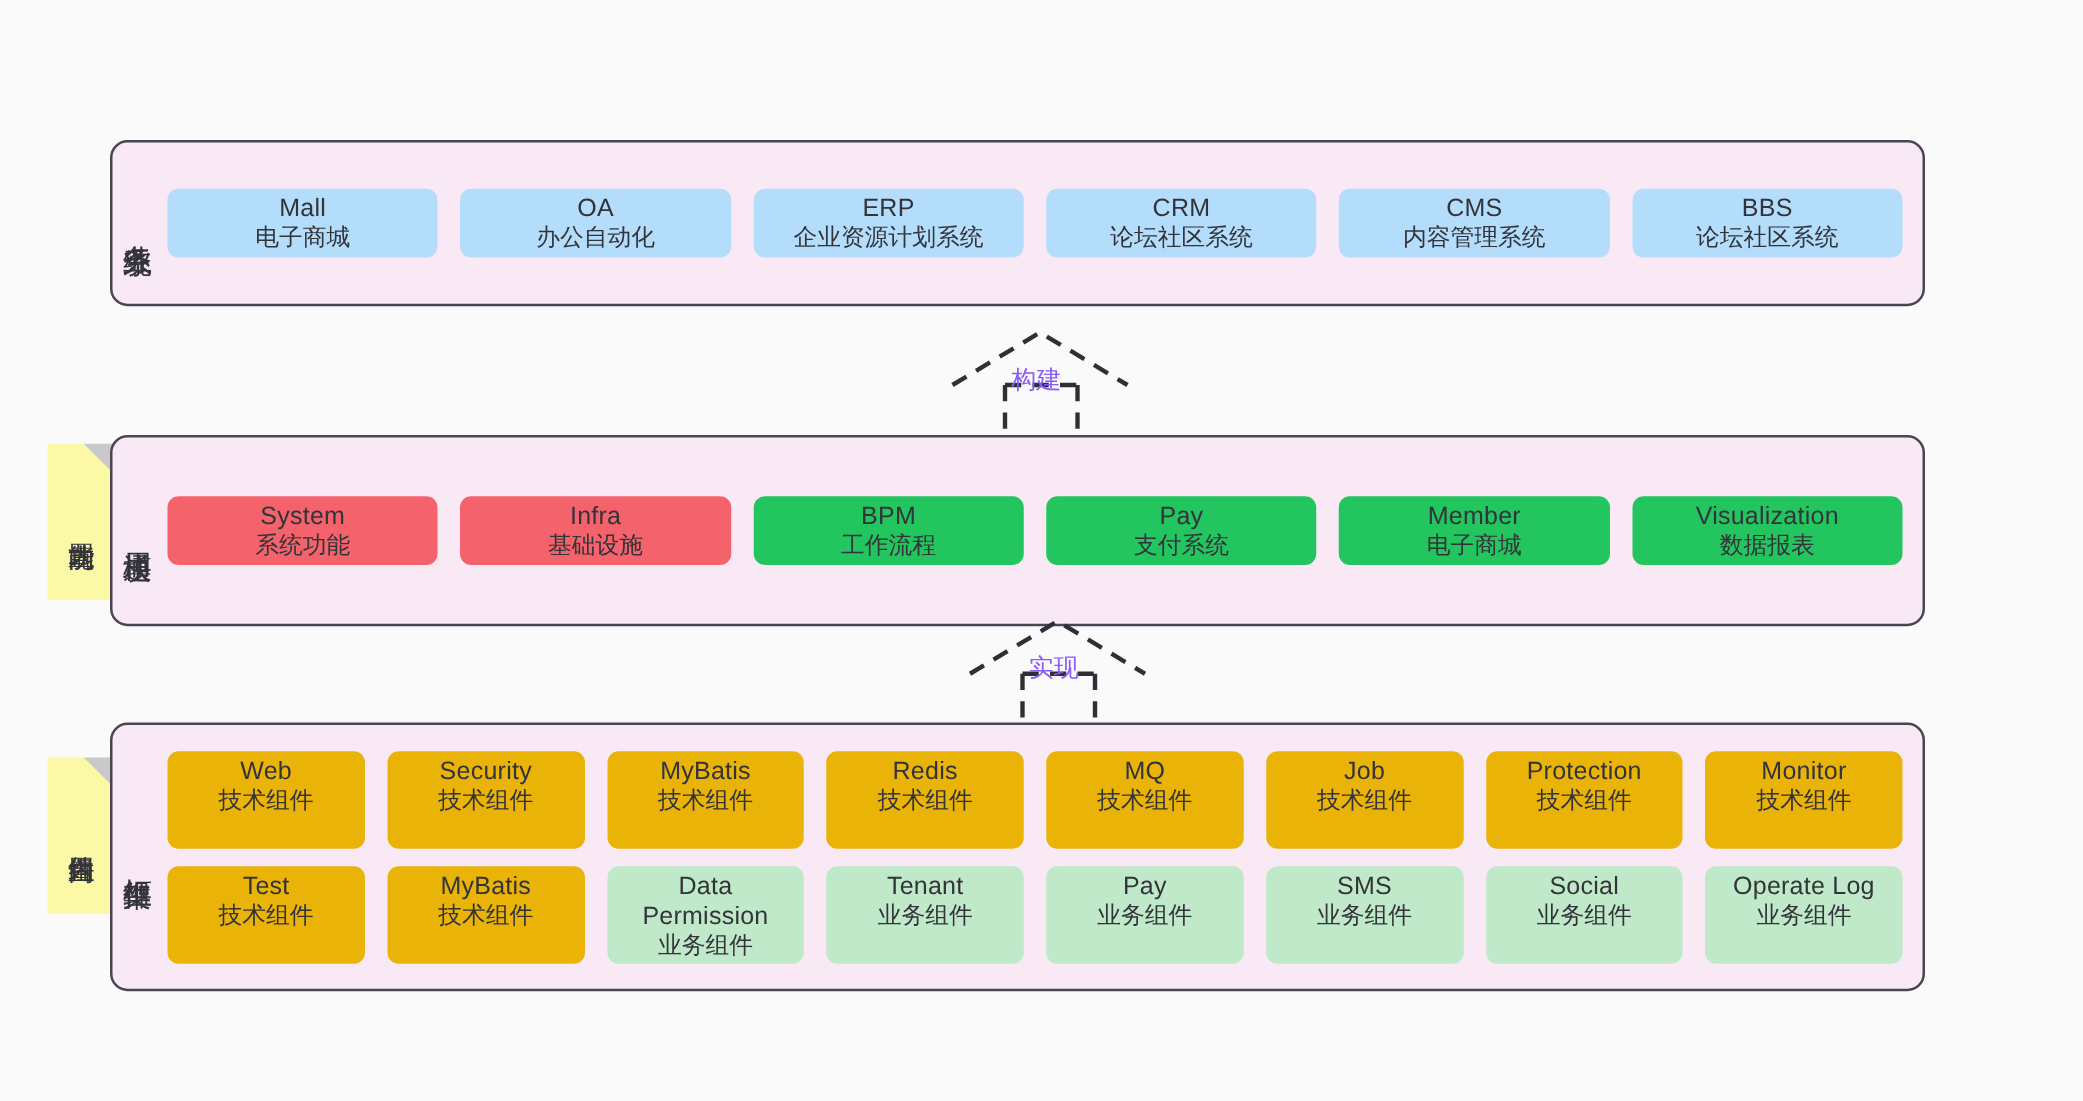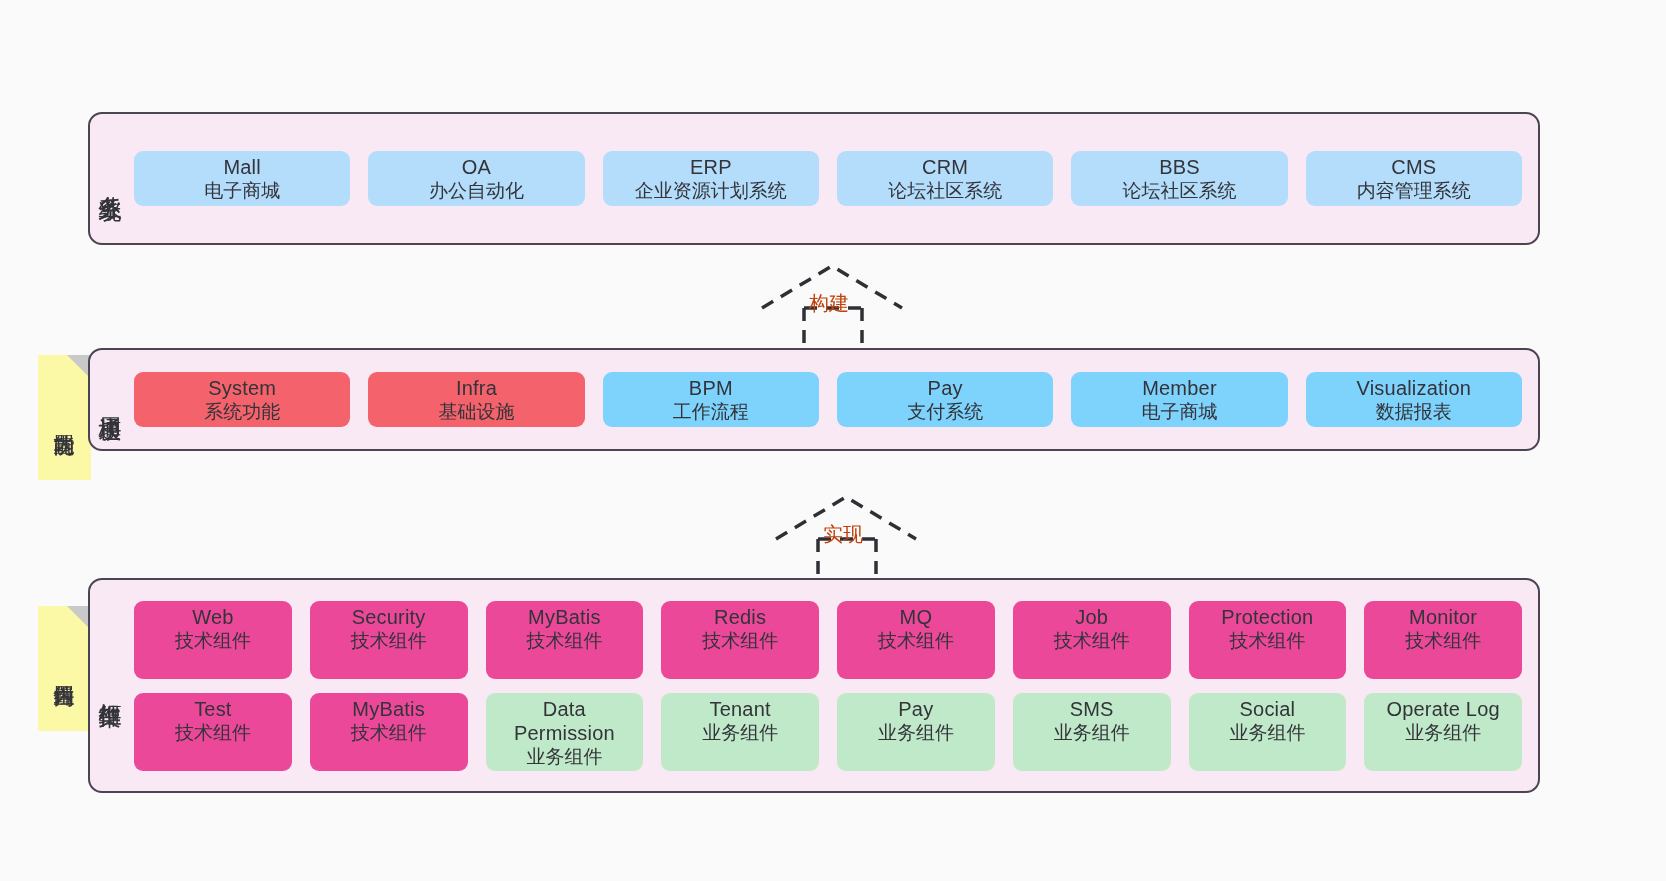--- a/index.html
+++ b/index.html
@@ -82,22 +82,22 @@
   .node .en {
     font-size: 20px;
     letter-spacing: 0.2px;
   }
   .node .cn {
     font-size: 19px;
   }
 
   .node.blue        { background: #b3ddfb; }
   .node.red         { background: #f4626b; }
-  .node.pink        { background: #7dd3fc; }
-  .node.green       { background: #ec4899; }
+  .node.pink        { background: #22c55e; }
+  .node.green       { background: #eab308; }
   .node.green-light { background: #bfe9c8; }
 
   
   .sticky {
     position: absolute;
     background: #fbf9a6;
     box-sizing: border-box;
     display: flex;
     align-items: center;
     justify-content: center;
@@ -120,21 +120,21 @@
   }
 
   
   .connector {
     position: absolute;
     pointer-events: none;
   }
   .connector .conn-label {
     position: absolute;
     font-size: 20px;
-    color: #c2410c;
+    color: #8b5cf6;
     background: transparent;
     white-space: nowrap;
     user-select: none;
   }
 </style>
 </head>
 <body>
 
 <div id="canvas">
 
@@ -152,45 +152,45 @@
         </div>
         <div class="node blue">
           <span class="en">ERP</span>
           <span class="cn">企业资源计划系统</span>
         </div>
         <div class="node blue">
           <span class="en">CRM</span>
           <span class="cn">论坛社区系统</span>
         </div>
         <div class="node blue">
+          <span class="en">CMS</span>
+          <span class="cn">内容管理系统</span>
+        </div>
+        <div class="node blue">
           <span class="en">BBS</span>
           <span class="cn">论坛社区系统</span>
-        </div>
-        <div class="node blue">
-          <span class="en">CMS</span>
-          <span class="cn">内容管理系统</span>
         </div>
       </div>
     </div>
   </div>
 
   <div class="connector" style="left:752px; top:258px; width:160px; height:92px;">
     <svg width="160" height="92" viewBox="0 0 160 92">
       <path d="M 10 50 L 80 8 L 150 50" fill="none" stroke="#2f2f36" stroke-width="3.5" stroke-dasharray="13 9" stroke-linecap="butt"></path>
       <path d="M 52 50 L 52 92 M 52 50 L 110 50 M 110 50 L 110 92" fill="none" stroke="#2f2f36" stroke-width="3.5" stroke-dasharray="13 9" stroke-linecap="butt"></path>
     </svg>
     <span class="conn-label" style="left:57px; top:32px;">构建</span>
   </div>
 
   <div class="sticky" style="left:38px; top:355px; width:53px; height:125px;">
     <span class="fold"></span>
     <span>内置功能</span>
   </div>
 
-  <div class="layer" id="layer-common" style="left:88px; top:348px; width:1452px; height:103px;">
+  <div class="layer" id="layer-common" style="left:88px; top:348px; width:1452px; height:153px;">
     <div class="layer-label">通用模块</div>
     <div class="layer-body">
       <div class="row">
         <div class="node red">
           <span class="en">System</span>
           <span class="cn">系统功能</span>
         </div>
         <div class="node red">
           <span class="en">Infra</span>
           <span class="cn">基础设施</span>

